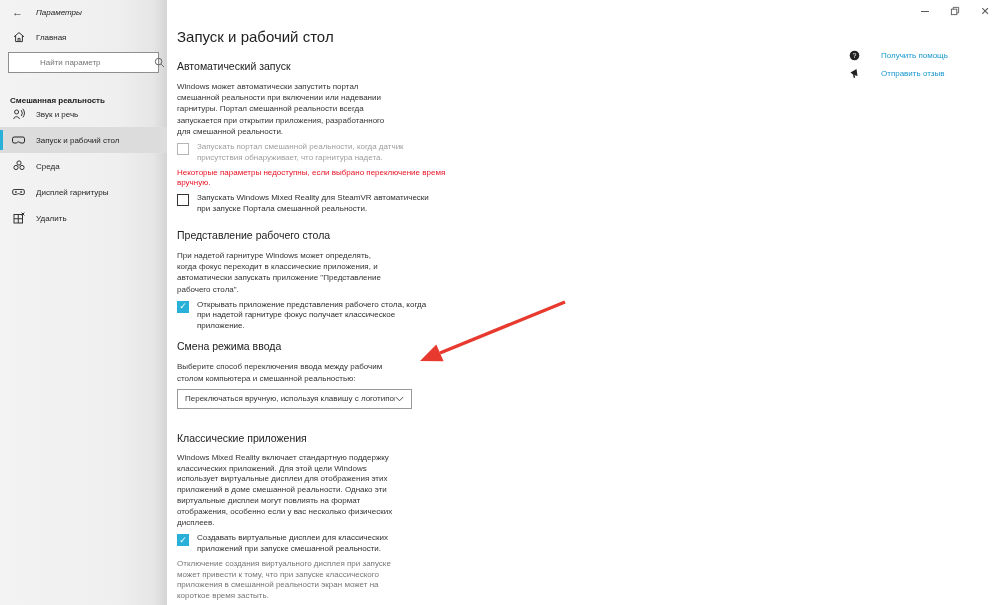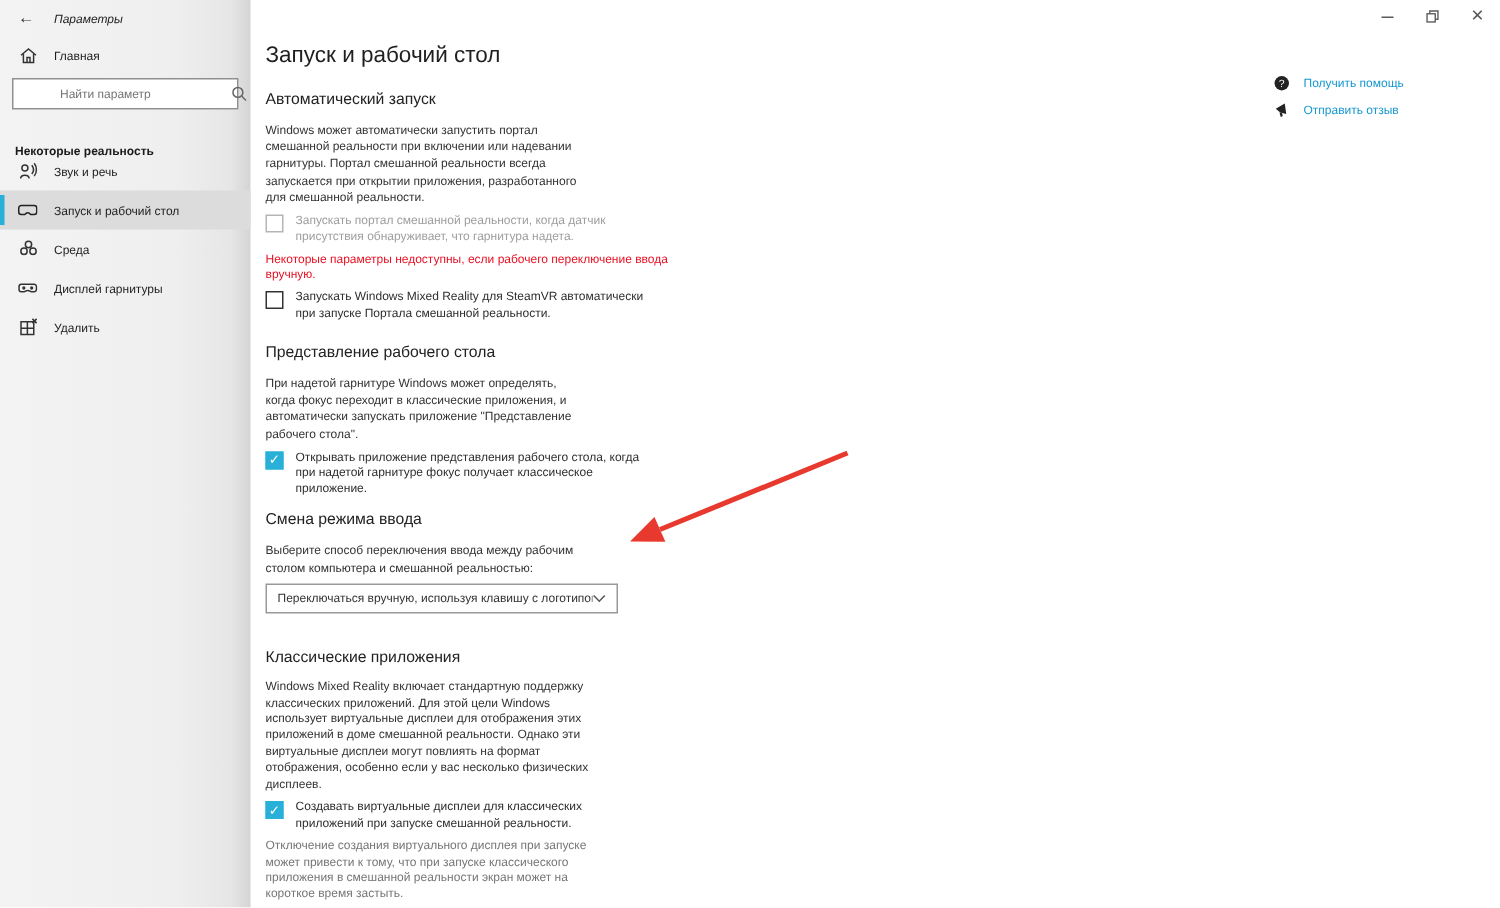--- a/index.html
+++ b/index.html
@@ -68,21 +68,21 @@
   .cb-row.disabled .cb-label { color:#9e9e9e; }
 
   .dropdown {
     width:235px; height:20px; margin:4px 0 0; border:1px solid #999; background:#fff;
     display:flex; align-items:center; padding:0 7px; cursor:default;
   }
   .dropdown-value { flex:1; font-size:8px; color:#333; white-space:nowrap; overflow:hidden; }
 
   
   .help { position:absolute; left:849px; top:50px; display:flex; flex-direction:column; gap:7px; }
-  .help-row { display:flex; align-items:center; gap:9px; cursor:default; }
+  .help-row { display:flex; align-items:center; gap:21px; cursor:default; }
   .help-label { font-size:8px; color:#1798cf; white-space:nowrap; }
 
   
   .overlay { position:absolute; left:0; top:0; width:1000px; height:605px; pointer-events:none; z-index:9; }
 </style>
 </head>
 <body>
 
 <div class="sidebar">
   <div class="home-row">
@@ -99,21 +99,21 @@
   <div class="search-box">
     <input type="text" placeholder="Найти параметр" style="">
     <span class="search-icon">
       <svg width="11" height="11" viewBox="0 0 11 11" fill="none" stroke="#666" stroke-width="1">
         <circle cx="4.6" cy="4.6" r="3.3"></circle>
           <line x1="7.2" y1="7.2" x2="10" y2="10"></line>
       </svg>
     </span>
   </div>
 
-  <div class="section-title">Некоторые реальность</div>
+  <div class="section-title">Смешанная реальность</div>
 
   <div class="nav">
     <div class="nav-item">
       <span class="nav-icon">
         <svg width="12" height="12" viewBox="0 0 12 12" fill="none" stroke="#333" stroke-width="1">
           <circle cx="3.6" cy="4" r="2"></circle>
             <path d="M0.8 11 C0.8 8 6.4 8 6.4 11"></path>
           <path d="M8.2 2.2 A4.6 4.6 0 0 1 8.2 8"></path>
             <path d="M9.8 0.8 A7 7 0 0 1 9.8 9.4"></path>
         </svg>
@@ -189,21 +189,21 @@
 <div class="main">
   <h1 class="page-title">Запуск и рабочий стол</h1>
 
   <h2 class="sec">Автоматический запуск</h2>
   <p class="body">Windows может автоматически запустить портал смешанной реальности при включении или надевании гарнитуры. Портал смешанной реальности всегда запускается при открытии приложения, разработанного для смешанной реальности.</p>
 
   <div class="cb-row disabled">
     <span class="cb disabled"></span>
     <span class="cb-label">Запускать портал смешанной реальности, когда датчик присутствия обнаруживает, что гарнитура надета.</span>
   </div>
-  <p class="warning">Некоторые параметры недоступны, если рабочего переключение ввода вручную.</p>
+  <p class="warning">Некоторые параметры недоступны, если выбрано переключение время вручную.</p>
   <div class="cb-row">
     <span class="cb"></span>
     <span class="cb-label">Запускать Windows Mixed Reality для SteamVR автоматически при запуске Портала смешанной реальности.</span>
   </div>
 
   <h2 class="sec gap-a">Представление рабочего стола</h2>
   <p class="body">При надетой гарнитуре Windows может определять, когда фокус переходит в классические приложения, и автоматически запускать приложение "Представление рабочего стола".</p>
   <div class="cb-row">
     <span class="cb checked"></span>
     <span class="cb-label">Открывать приложение представления рабочего стола, когда при надетой гарнитуре фокус получает классическое приложение.</span>

